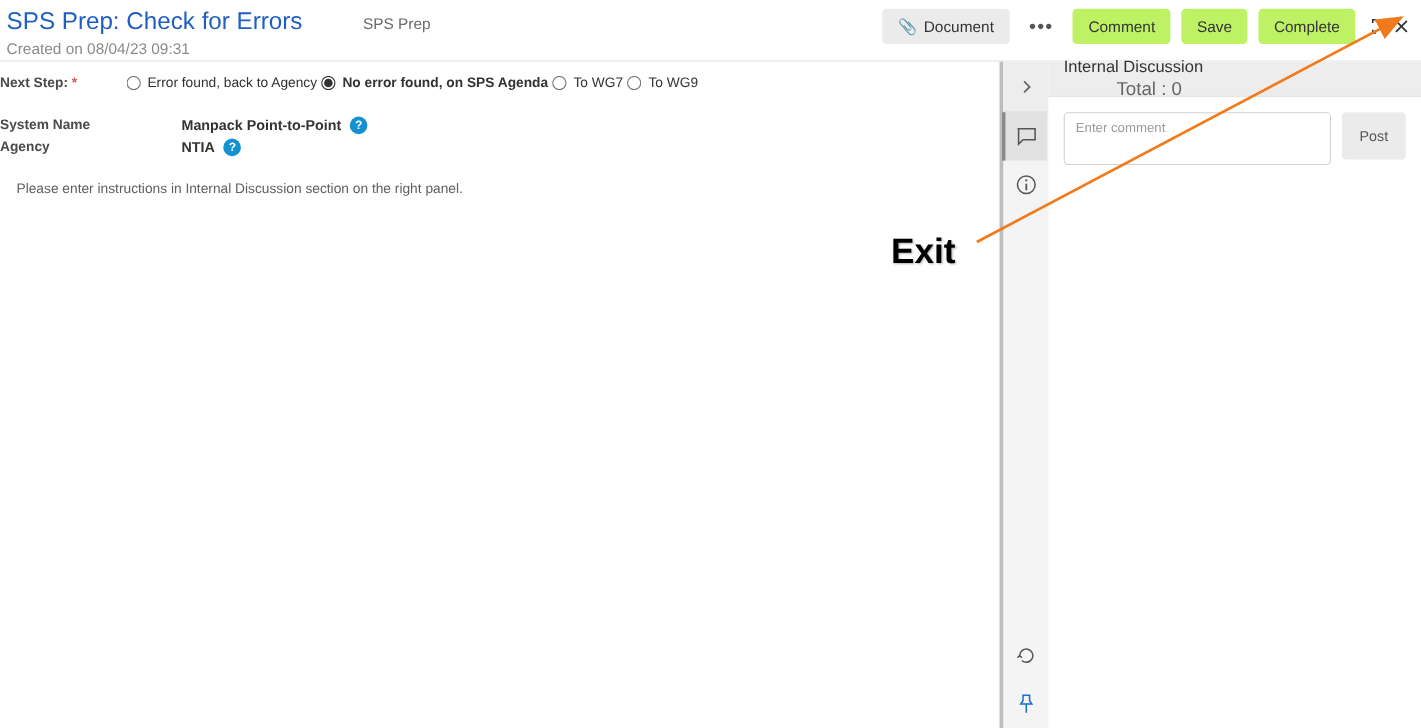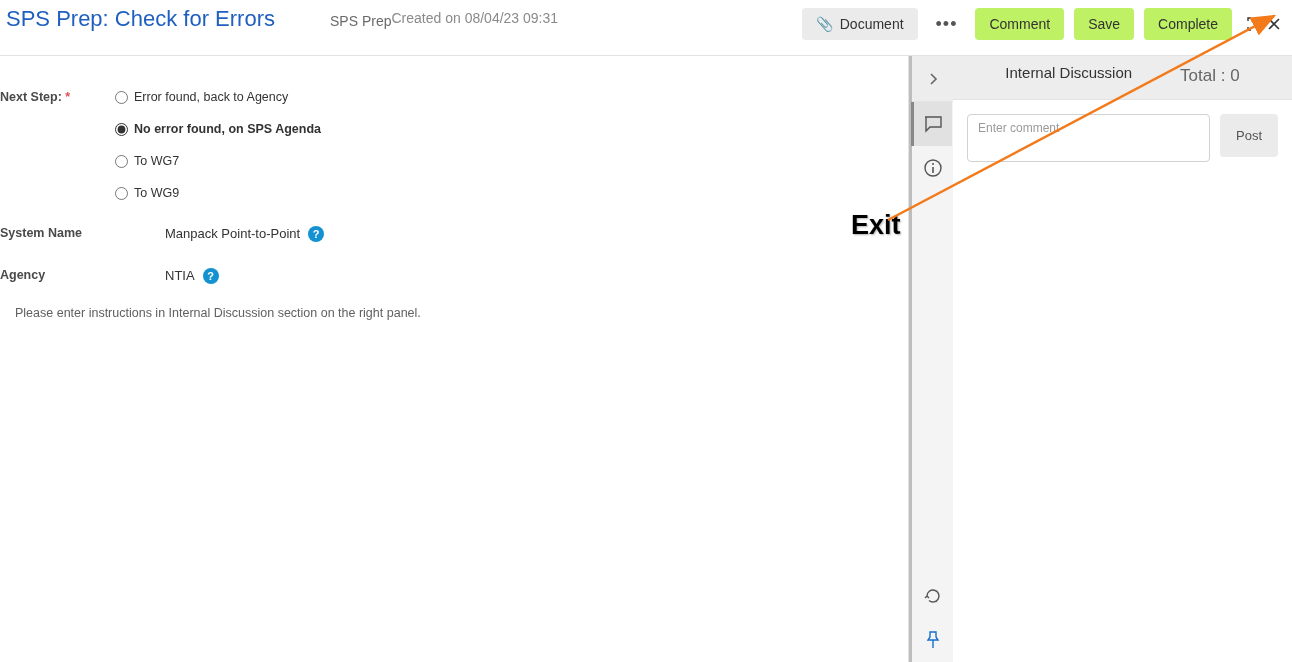--- a/index.html
+++ b/index.html
@@ -15,21 +15,21 @@
     }
     
     .header {
       display: flex;
       align-items: flex-start;
       justify-content: space-between;
       padding: 6px 10px 0 6px;
       border-bottom: 1px solid #e3e3e3;
       height: 56px;
     }
-    .header-left { display: flex; }
+    .header-left { display: flex; flex-direction: column; }
     .title-row { display: flex; align-items: baseline; gap: 14px; }
     .page-title {
       color: #1f5fbf;
       font-size: 22px;
       font-weight: 400;
     }
     .page-subtitle {
       color: #6a6a6a;
       font-size: 14px;
       margin-left: 41px;
@@ -84,46 +84,45 @@
     }
     .form-area {
       flex: 1;
       padding: 10px 0 0 0;
       position: relative;
     }
     .field-row {
       display: flex;
       align-items: flex-start;
       padding: 2px 0;
-      margin-top: 22px;
     }
     .field-label {
       width: 115px;
       color: #4a4a4a;
       font-weight: 600;
       font-size: 12.5px;
       padding-left: 0;
     }
     .required { color: #d9534f; }
-    .radio-list { display:flex; flex-direction:column; gap:18px; }
+    .radio-list { display:flex; flex-direction:row; gap:4px; }
     .radio-item { display:flex; align-items:center; gap:6px; font-size:12.5px; }
     .radio-item input { accent-color: #333; }
     .radio-item.selected label { font-weight: 700; }
-    .value-text { font-weight:400; font-size:13px; }
+    .value-text { font-weight:700; font-size:13px; }
     .info-badge {
       display:inline-flex;
       width:16px; height:16px;
       background:#1491d0;
       color:#fff;
       border-radius:50%;
       align-items:center; justify-content:center;
       font-size:11px; font-weight:700;
       margin-left:8px;
     }
-    .form-area .field-row.sysname { }
+    .form-area .field-row.sysname { margin-top: 20px; }
     .form-area .sysname .field-label,
     .form-area .agency .field-label { width:165px; font-weight:600; }
     .instructions {
       color:#606060;
       font-size:12.5px;
       margin-top: 20px;
       padding-left:15px;
     }
     
     .side-panel {
@@ -165,22 +164,22 @@
     }
     .side-content {
       flex:1;
       display:flex;
       flex-direction:column;
     }
     .disc-header {
       background:#ededed;
       padding: 8px 14px;
       border-bottom:1px solid #e3e3e3;
-      height:44px;
-      display:flex; flex-direction:row; justify-content:center;
+      height:32px;
+      display:flex; flex-direction:column; justify-content:center;
     }
     .disc-title { font-size:15px; color:#333; }
     .disc-total { font-size:17px; color:#666; margin-top:2px;margin-left:48px;}
     .disc-body {
       padding: 14px;
       display:flex; gap:10px; align-items:flex-start;
     }
     .comment-input {
       flex:1;
       border:1px solid #d2d2d2;
@@ -198,23 +197,23 @@
       border:none;
       border-radius:4px;
       padding: 14px 16px;
       font-size:13px;
       color:#555;
       cursor:pointer;
     }
     
     .annotation {
       position:absolute;
-      left: 851px;
+      left: 810px;
       top: 210px;
-      font-size: 27px;
+      font-size: 32px;
       font-weight: 700;
       color:#000;
       text-shadow: 1px 1px 2px rgba(0,0,0,0.3);
       pointer-events:none;
     }
     .arrow {
       position:absolute;
       pointer-events:none;
       top:0; left:0;
     }

